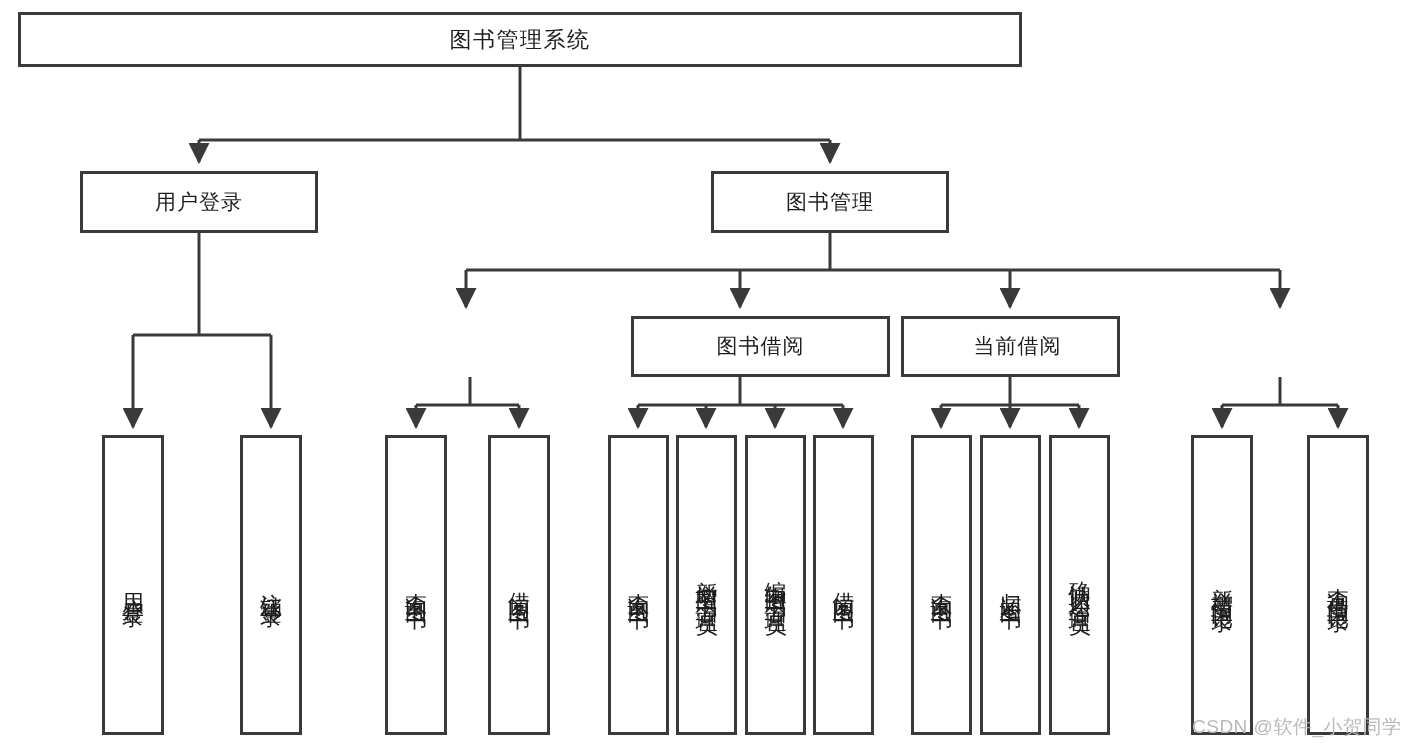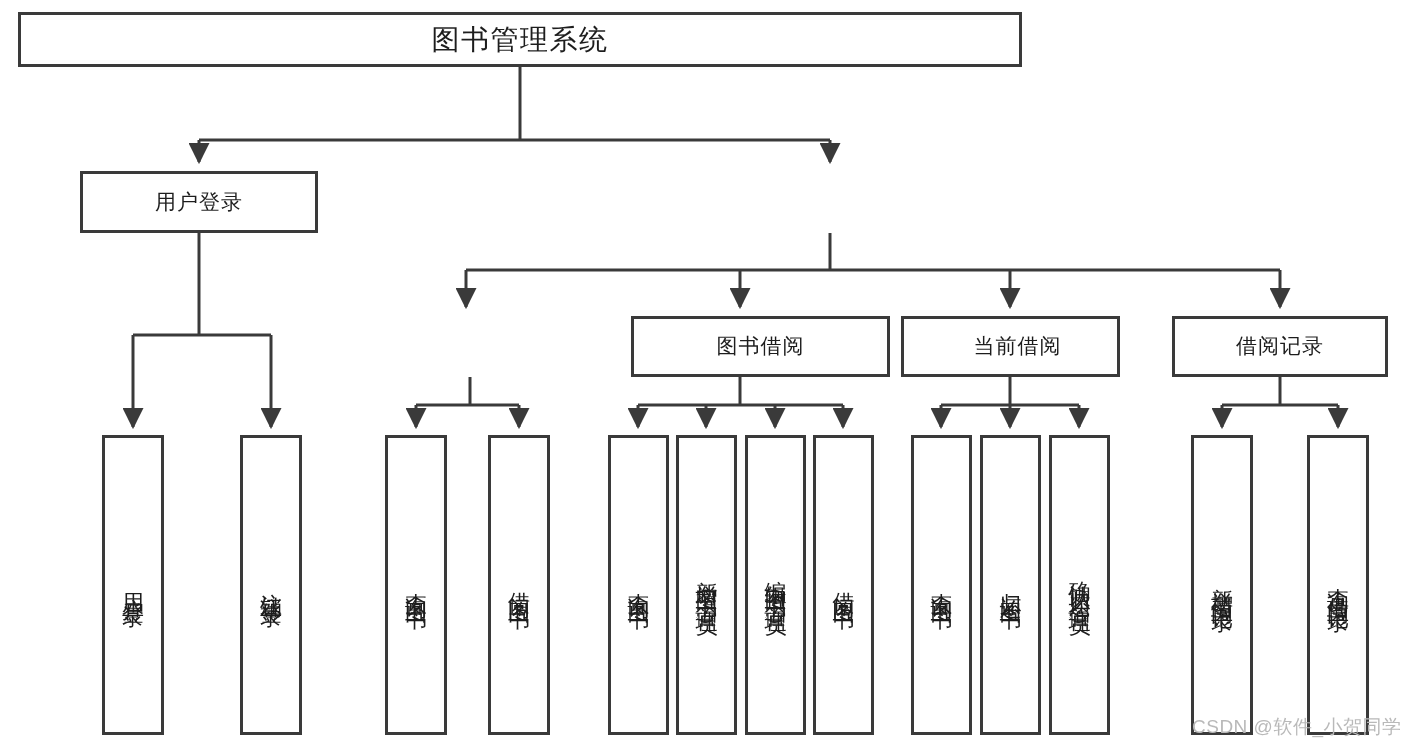--- a/index.html
+++ b/index.html
@@ -40,21 +40,21 @@
     text-align: center;
     white-space: nowrap;
     line-height: 1.18;
   }
   
   .node.horiz .label {
     font-size: 21px;
     letter-spacing: 1px;
   }
   .node.root .label {
-    font-size: 28px;
+    font-size: 22px;
     letter-spacing: 1.5px;
   }
   
   .node.vert {
     align-items: center;
     justify-content: center;
   }
   .node.vert .label {
     writing-mode: vertical-rl;
     text-orientation: upright;
@@ -126,29 +126,29 @@
     </g>
   </svg>
 
   <div class="node horiz root" style="left:18px; top:12px; width:1004px; height:55px;">
     <span class="label">图书管理系统</span>
   </div>
 
   <div class="node horiz" style="left:80px; top:171px; width:238px; height:62px;">
     <span class="label">用户登录</span>
   </div>
+  <div class="node horiz" style="left:711px; top:171px; width:238px; height:62px;">
+    <span class="label">图书管理</span>
+  </div>
 
   <div class="node horiz" style="left:631px; top:316px; width:259px; height:61px;">
     <span class="label">图书借阅</span>
   </div>
   <div class="node horiz" style="left:901px; top:316px; width:219px; height:61px;padding-left:14px;">
     <span class="label">当前借阅</span>
-  </div>
-  <div class="node horiz" style="left:1172px; top:316px; width:216px; height:61px;">
-    <span class="label">借阅记录</span>
   </div>
 
   <div class="node vert" style="left:102px; top:435px; width:62px; height:300px;">
     <span class="label">用户登录</span>
   </div>
   <div class="node vert" style="left:240px; top:435px; width:62px; height:300px;">
     <span class="label">注销登录</span>
   </div>
 
   <div class="node vert" style="left:385px; top:435px; width:62px; height:300px;">

